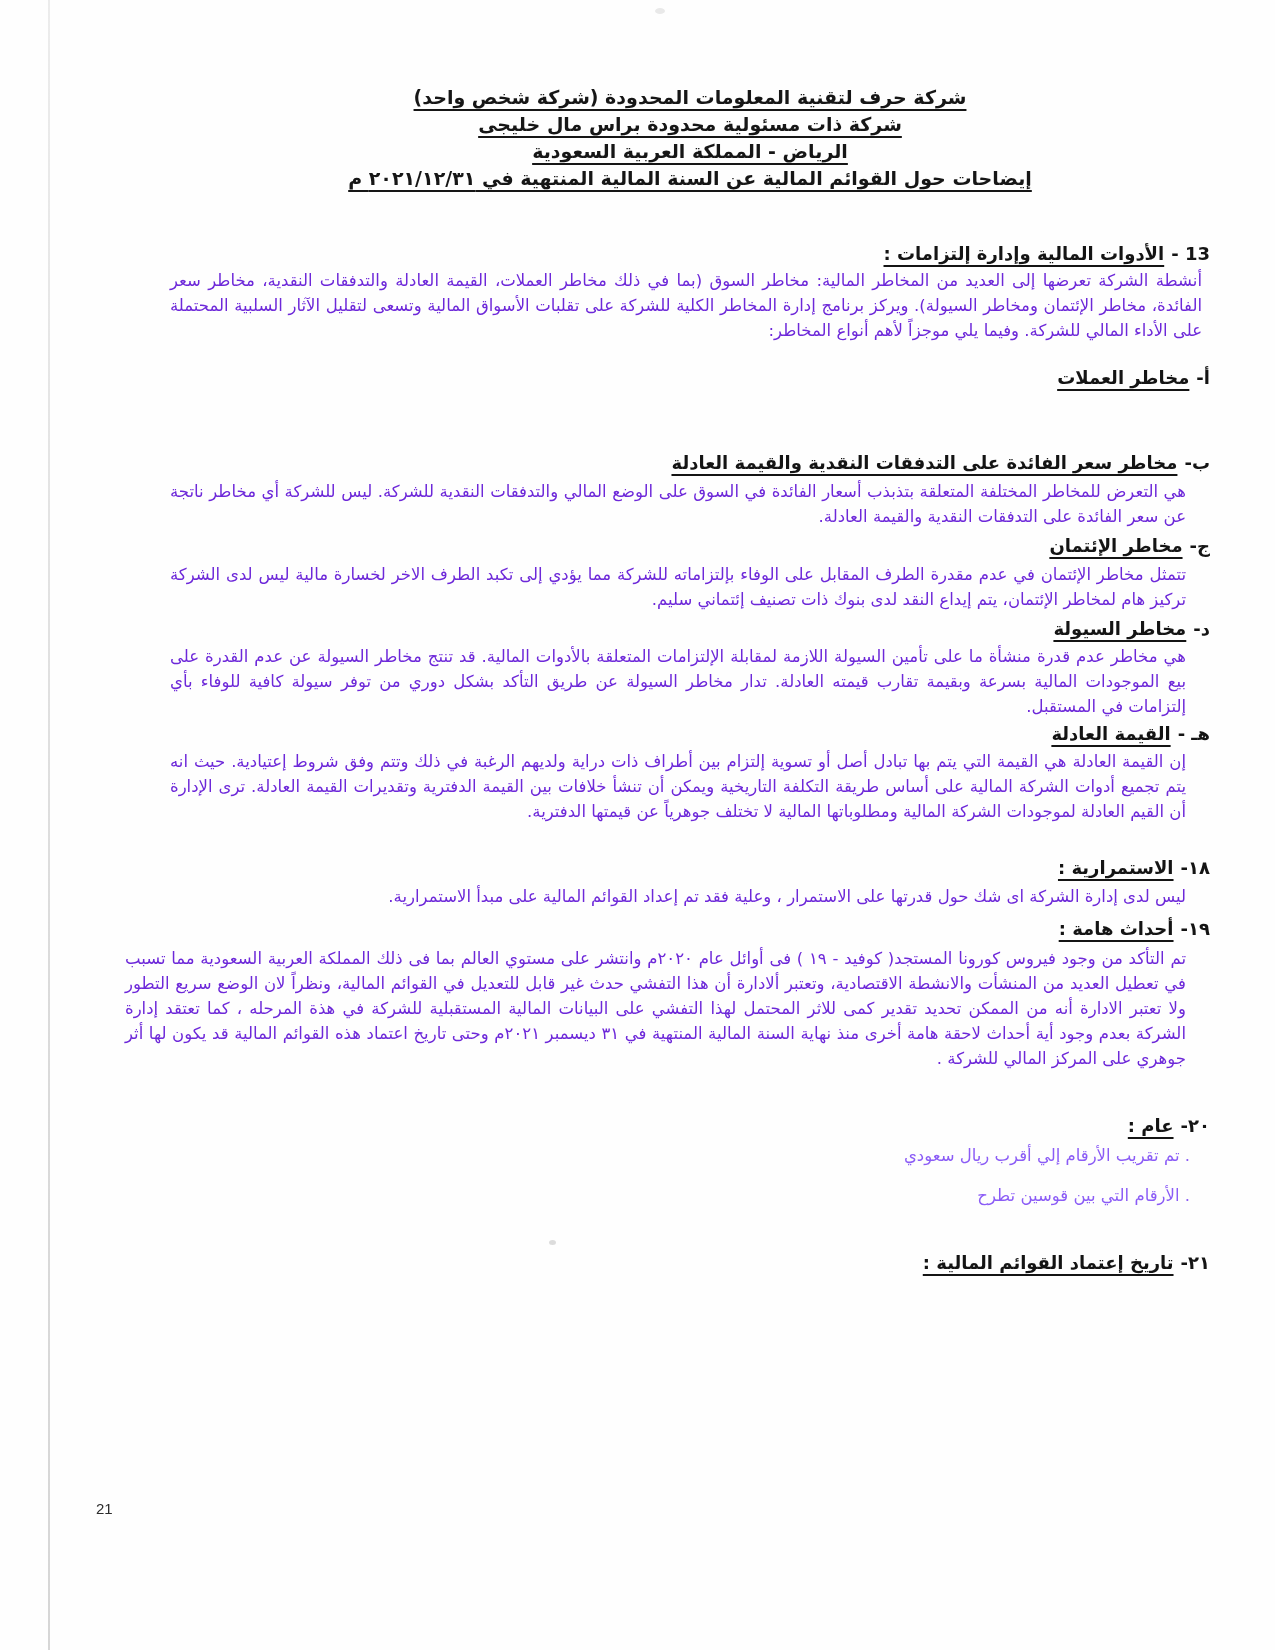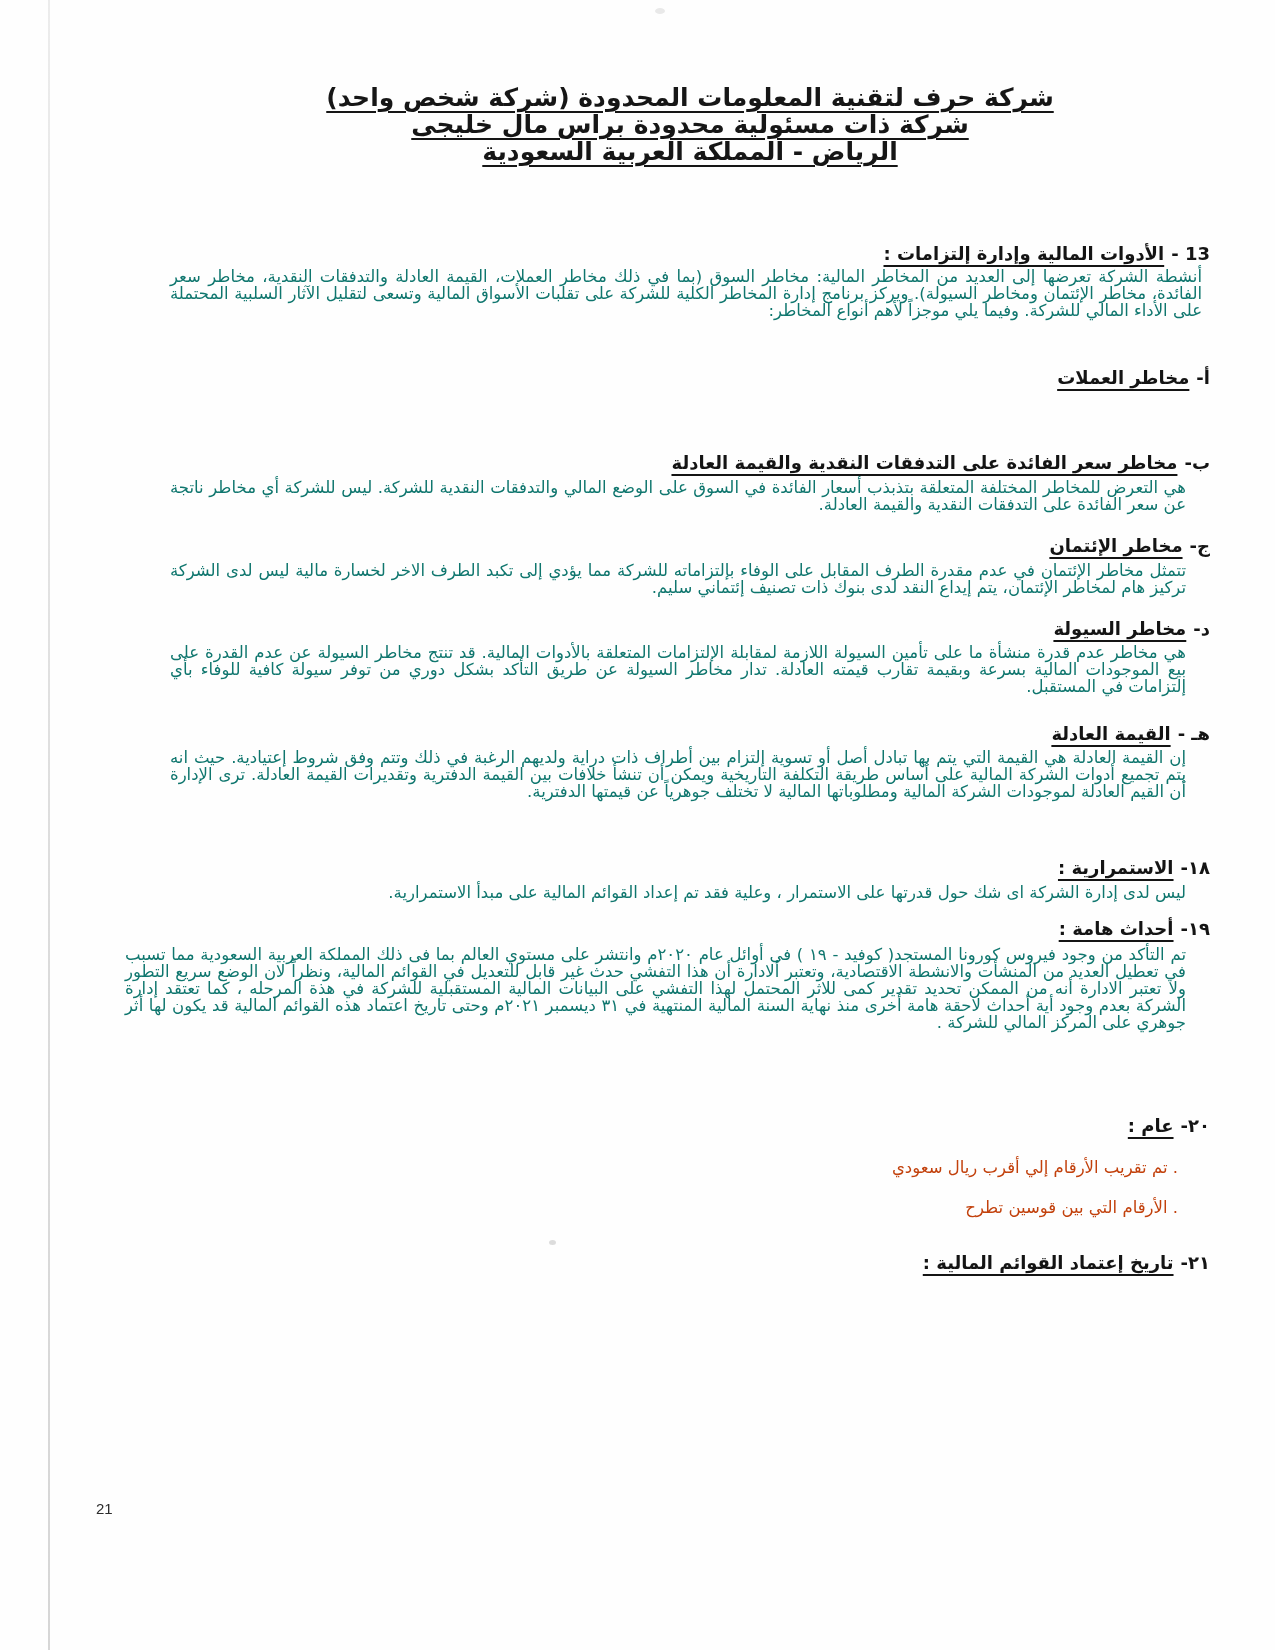--- a/index.html
+++ b/index.html
@@ -20,45 +20,45 @@
   }
   .speck{position:absolute;border-radius:50%;}
   .speck-top{left:655px;top:8px;width:10px;height:6px;background:#e9e9e9;}
   .speck-mid{left:549px;top:1240px;width:7px;height:5px;background:#dcdcdc;}
   .content{
     position:absolute;top:0;right:65px;left:170px;bottom:0;
     direction:rtl;
   }
   .hdr{
     position:absolute;top:84px;right:0;left:0;
-    text-align:center;font-weight:bold;font-size:25px;line-height:27px;color:#161616;
+    text-align:center;font-weight:bold;font-size:19px;line-height:27px;color:#161616;
   }
   .hdr .hl{display:block;}
   .u{
     text-decoration:underline;
     text-decoration-thickness:1.5px;
     text-underline-offset:5px;
   }
   .sec-h{
     position:absolute;right:0;margin:0;
     font-size:18px;font-weight:bold;color:#141414;line-height:26px;white-space:nowrap;
   }
   .sec-h .num{margin-left:7px;}
   .body-p{
     position:absolute;right:0;left:0;margin:0;
-    font-size:16.5px;line-height:17px;
+    font-size:16.5px;line-height:25px;
     text-align:justify;text-align-last:right;
-    color:#0f766e;
+    color:#6d28d9;
     padding-right:24px;
   }
   .body-first{padding-right:8px;}
   .wide{left:-45px;}
   .bullet{
-    position:absolute;right:0;margin:16px;
-    font-size:16.5px;line-height:27px;color:#c2410c;
+    position:absolute;right:0;margin:4px;
+    font-size:16.5px;line-height:27px;color:#8b5cf6;
     padding-right:16px;white-space:nowrap;
   }
   .page-num{
     position:absolute;left:96px;top:1500px;
     font-family:"Liberation Sans","DejaVu Sans",sans-serif;
     font-size:15px;color:#2c2c2c;direction:ltr;
   }
 </style>
 </head>
 <body>
@@ -67,20 +67,21 @@
   <div class="scan-line"></div>
   <div class="speck speck-top"></div>
   <div class="speck speck-mid"></div>
 
   <div class="content">
 
     <div class="hdr">
       <span class="hl u">شركة حرف لتقنية المعلومات المحدودة (شركة شخص واحد)</span>
       <span class="hl u">شركة ذات مسئولية محدودة براس مال خليجى</span>
       <span class="hl u">الرياض - المملكة العربية السعودية</span>
+      <span class="hl u">إيضاحات حول القوائم المالية عن السنة المالية المنتهية في ٢٠٢١/١٢/٣١ م</span>
     </div>
 
     <h2 class="sec-h" style="top:241px">
       <span class="num">13 -</span><span class="u">الأدوات المالية وإدارة إلتزامات :</span>
     </h2>
     <p class="body-p body-first" style="top:268px">أنشطة الشركة تعرضها إلى العديد من المخاطر المالية: مخاطر السوق (بما في ذلك مخاطر العملات، القيمة العادلة والتدفقات النقدية، مخاطر سعر الفائدة، مخاطر الإئتمان ومخاطر السيولة). ويركز برنامج إدارة المخاطر الكلية للشركة على تقلبات الأسواق المالية وتسعى لتقليل الآثار السلبية المحتملة على الأداء المالي للشركة. وفيما يلي موجزاً لأهم أنواع المخاطر:</p>
 
     <h2 class="sec-h" style="top:365px">
       <span class="num">أ-</span><span class="u">مخاطر العملات</span>
     </h2>

